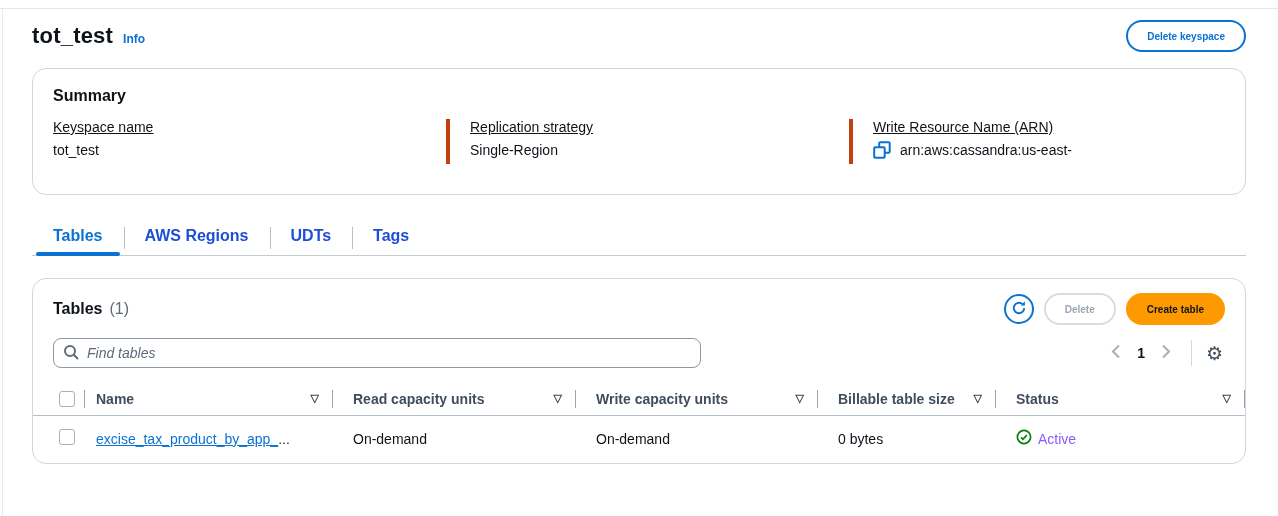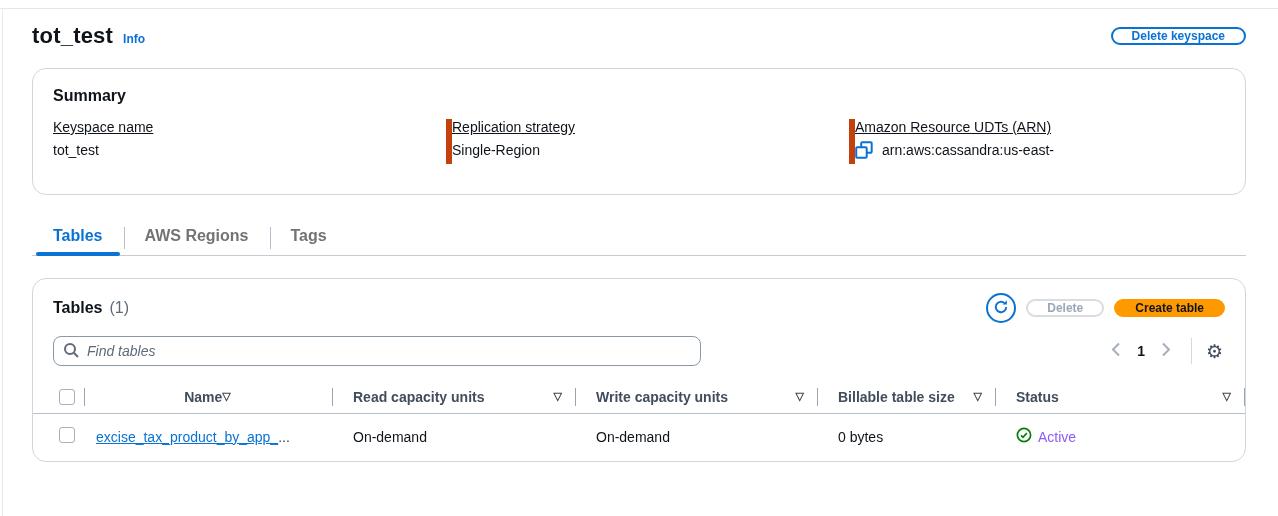--- a/index.html
+++ b/index.html
@@ -15,42 +15,42 @@
   .content { padding:0 32px; position:relative; }
 
   
   .page-header { margin-top:20px; height:32px; display:flex; align-items:center; justify-content:space-between; }
   .title-wrap { display:flex; align-items:baseline; gap:10px; }
   h1.page-title { margin:0; font-size:22px; font-weight:700; color:#0f141a; letter-spacing:.2px; }
   .info-link { font-size:12px; font-weight:700; color:#0972d3; text-decoration:none; cursor:pointer; }
 
   .btn {
     display:inline-flex; align-items:center; justify-content:center;
-    height:18px; padding:0 19px; border-radius:16px;
-    font-weight:700; font-size:12px; font-family:inherit;
+    height:32px; padding:0 19px; border-radius:16px;
+    font-weight:700; font-size:10px; font-family:inherit;
     border:2px solid transparent; background:transparent; cursor:pointer; white-space:nowrap;
   }
   .btn-outline { border-color:#0972d3; color:#0972d3; background:#fff; }
   .btn-disabled { border-color:#d7dce1; color:#9ba7b6; background:#fff; cursor:default; }
   .btn-primary { background:#ff9900; color:#0f141a; border-color:#ff9900; }
 
   
   .card { border:1px solid #d1d6dd; border-radius:14px; background:#fff; }
   .summary-card { margin-top:16px; padding:18px 20px 30px; }
   h2.card-title { margin:0; font-size:16px; font-weight:700; color:#0f141a; }
   .summary-grid { display:grid; grid-template-columns:393px 403px 1fr; margin-top:14px; }
   .summary-col { padding-right:24px; }
-  .summary-col + .summary-col { border-left:6px solid #c2410c; }
+  .summary-col + .summary-col { border-left:4px solid #c2410c; padding-left:20px; }
   .field-label { color:#0f141a; margin-bottom:5px;text-decoration:underline; }
   .field-value { color:#0f141a; line-height:1.45; }
   .copy-icon { display:inline-block; vertical-align:-4px; margin-right:9px; cursor:pointer; }
 
   
   .tabs-row { margin-top:27px; display:flex; border-bottom:1px solid #c4cbd3; }
-  .tab { position:relative; padding:5px 21px 10px; font-size:16px; font-weight:700; color:#737373; cursor:pointer; }
+  .tab { position:relative; padding:5px 21px 10px; font-size:16px; font-weight:700; color:#1d4ed8; cursor:pointer; }
   .tab + .tab::before { content:""; position:absolute; left:0; top:5px; height:22px; width:1px; background:#b6bec9; }
   .tab.active { color:#0972d3; }
   .tab.active::after { content:""; position:absolute; left:4px; right:4px; bottom:-1px; height:4px; border-radius:2px; background:#0972d3; }
 
   
   .tables-card { margin-top:22px; padding:14px 20px 2px; }
   .card-head { display:flex; align-items:center; justify-content:space-between; }
   .count { color:#5f6b7a; font-weight:400; margin-left:7px; }
   .controls { display:flex; align-items:center; gap:10px; }
   .refresh-btn { width:30px; height:30px; border-radius:50%; border:2px solid #0972d3; background:#fff;
@@ -69,21 +69,21 @@
   .pg-divider { width:1px; height:26px; background:#d5d9de; margin:0 12px 0 14px; }
   .gear-btn { background:none; border:none; cursor:pointer; font-size:19px; color:#414d5c; padding:0 2px; line-height:1; }
 
   
   .data-table { margin:14px -20px 0; }
   .thead, .trow { display:grid; grid-template-columns:52px 248px 243px 242px 178px 1fr; align-items:center; }
   .thead { height:34px; border-bottom:1px solid #b6bec9; color:#414d5c; font-weight:700; }
   .th { position:relative; display:flex; align-items:center; justify-content:space-between;
         height:100%; padding:0 14px 0 20px; cursor:pointer; }
   .th::after { content:""; position:absolute; right:0; top:8px; height:18px; width:1px; background:#9aa5b1; }
-  .th-first { padding-left:11px;justify-content:center; }
+  .th-first { padding-left:11px; }
   .th-check { position:relative; height:100%; display:flex; align-items:center; padding-left:26px; }
   .th-check::after { content:""; position:absolute; right:0; top:8px; height:18px; width:1px; background:#9aa5b1; }
   .sort-arrow { font-size:11px; color:#424650; }
   .trow { height:45px; }
   .td { padding-left:20px; }
   .td-check { padding-left:26px; }
   .td-name { padding-left:11px; white-space:nowrap; overflow:hidden; }
   .table-link { color:#0972d3; text-decoration:underline; cursor:pointer; }
   .trunc { color:#30353c; text-decoration:none; }
   .status-cell { display:flex; align-items:center; gap:6px; color:#8b5cf6; }
@@ -111,36 +111,37 @@
     <div class="summary-grid">
       <div class="summary-col">
         <div class="field-label">Keyspace name</div>
         <div class="field-value">tot_test</div>
       </div>
       <div class="summary-col">
         <div class="field-label">Replication strategy</div>
         <div class="field-value">Single-Region</div>
       </div>
       <div class="summary-col">
-        <div class="field-label">Amazon Resource UDTs (ARN)</div>
+        <div class="field-label">Write Resource Name (ARN)</div>
         <div class="field-value">
           <span class="copy-icon">
             <svg width="18" height="18" viewBox="0 0 18 18">
               <rect x="6.2" y="1.2" width="10.5" height="10.5" rx="1" fill="none" stroke="#0972d3" stroke-width="2"></rect>
               <rect x="1.2" y="6.2" width="10.5" height="10.5" rx="1" fill="#ffffff" stroke="#0972d3" stroke-width="2"></rect>
             </svg>
           </span><span>arn:aws:cassandra:us-east-</span><br>
         </div>
       </div>
     </div>
   </div>
 
   <div class="tabs-row">
     <div class="tab active">Tables</div>
     <div class="tab">AWS Regions</div>
+    <div class="tab">UDTs</div>
     <div class="tab">Tags</div>
   </div>
 
   <div class="card tables-card">
 
     <div class="card-head">
       <h2 class="card-title">
         <span>Tables</span><span class="count">(1)</span>
       </h2>
       <div class="controls">

